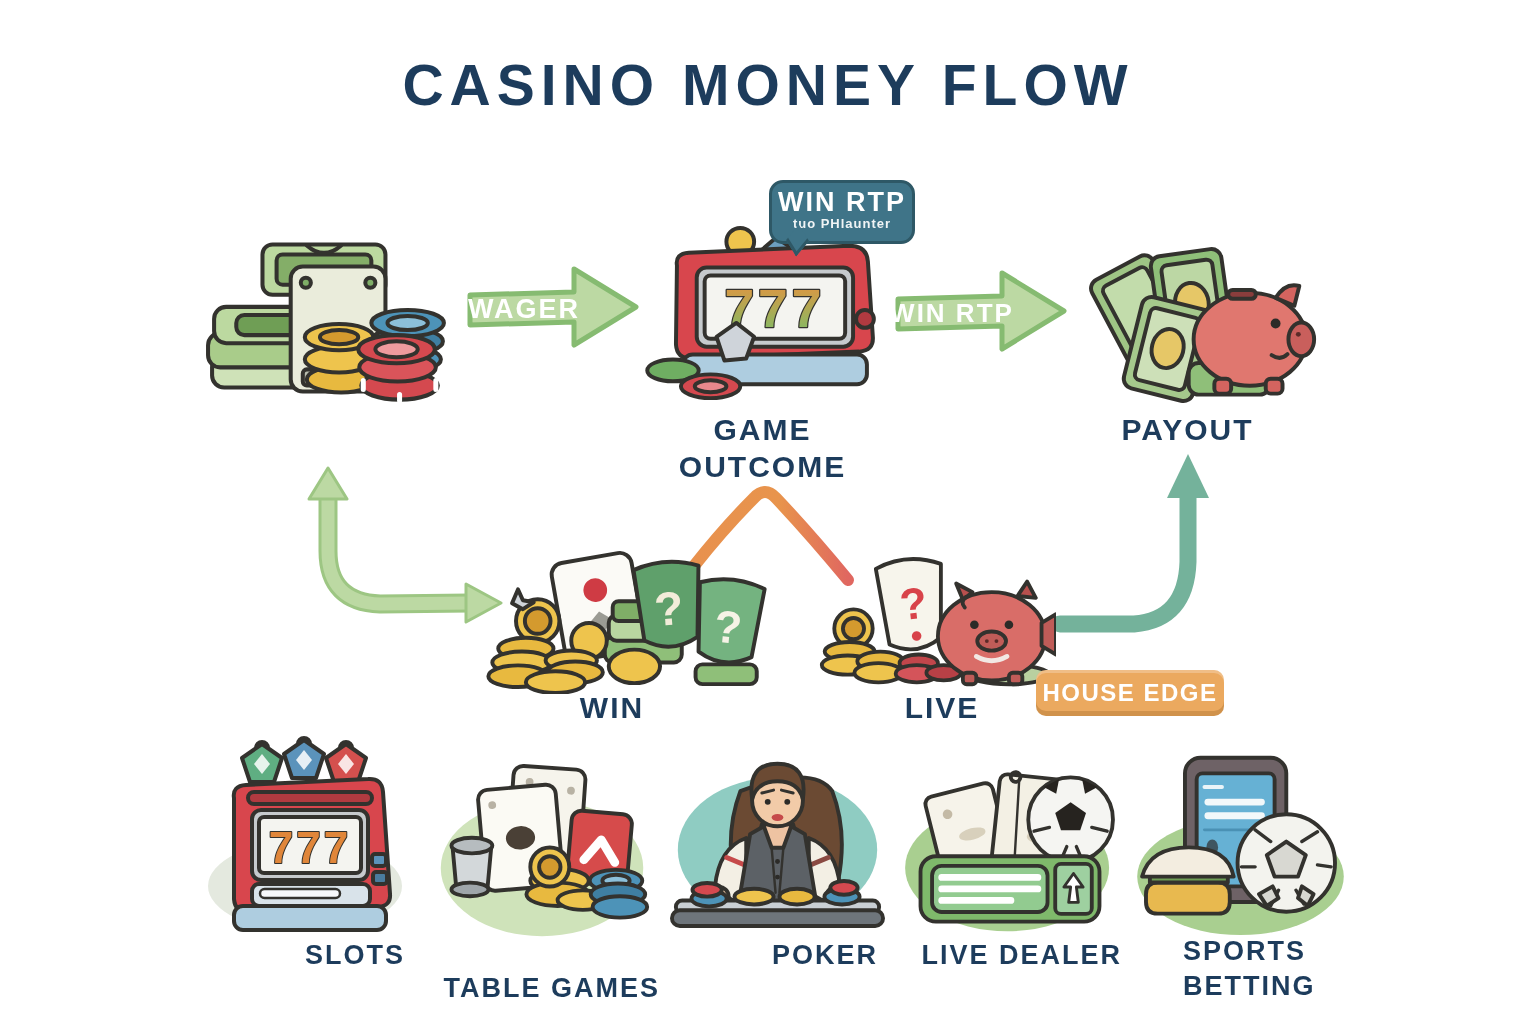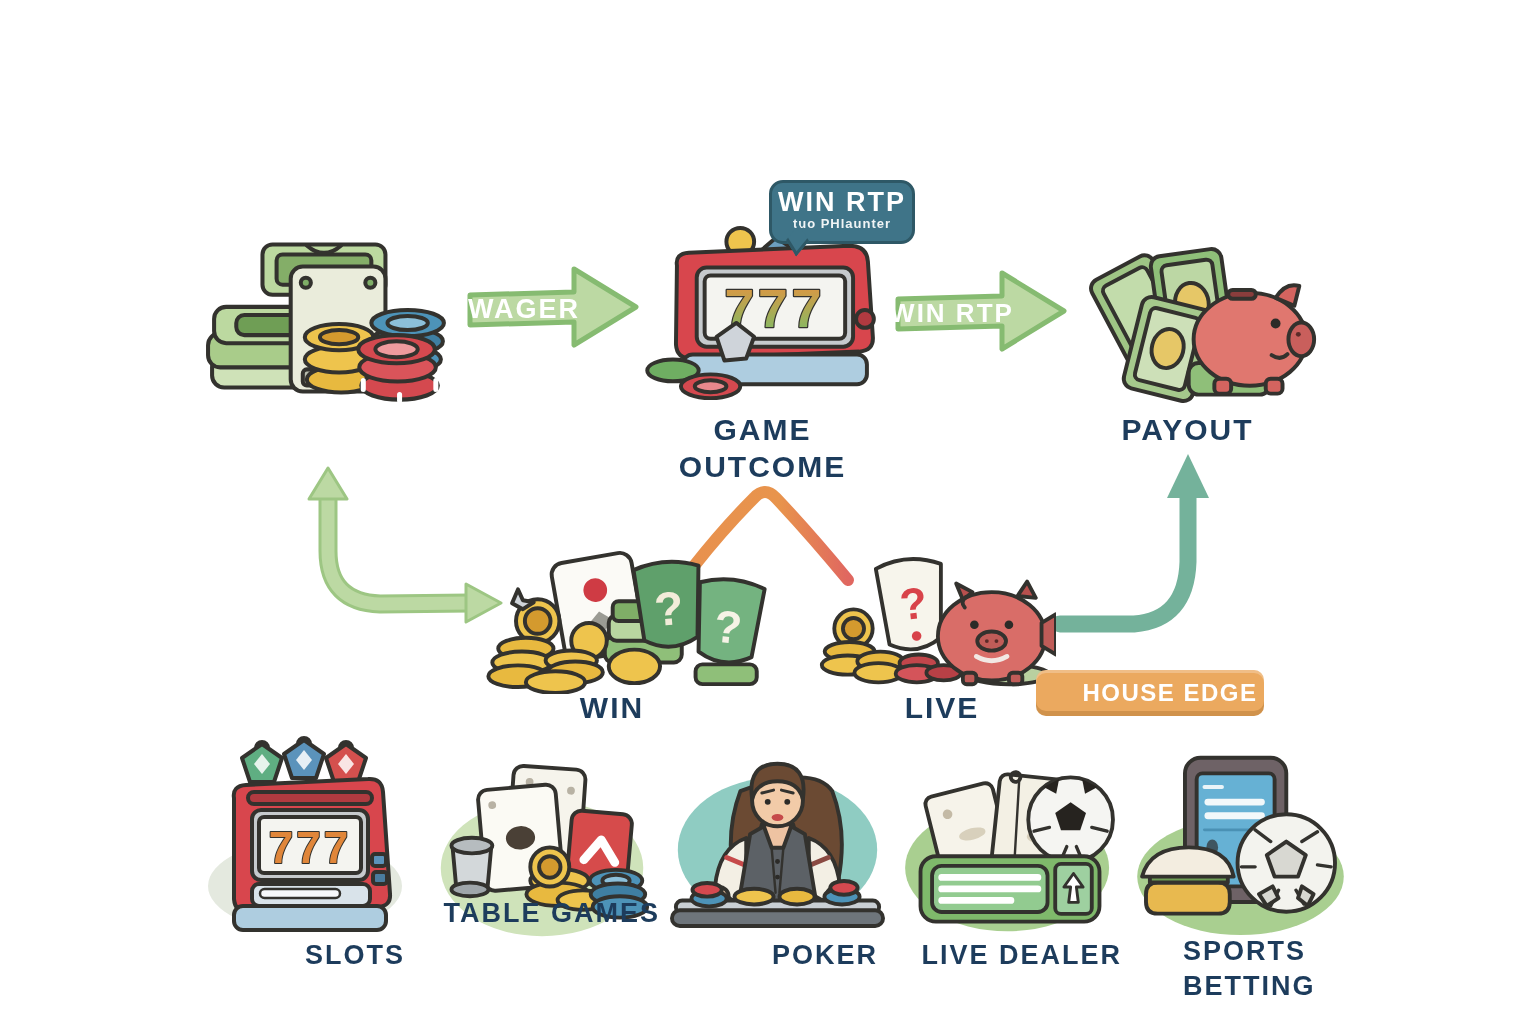--- a/index.html
+++ b/index.html
@@ -34,28 +34,28 @@
     background:#3f7488; border-right:3px solid #2e5866; border-bottom:3px solid #2e5866;
     transform:rotate(58deg) skewX(18deg);
   }
   .badge-title { font-size:27px; font-weight:bold; letter-spacing:2px; margin-top:4px; }
   .badge-sub { font-size:13px; font-weight:bold; letter-spacing:1px; opacity:.92; margin-top:-2px; }
   #badge-houseedge {
     left:1036px; top:670px; width:188px; height:46px;
     background:#eba95f; border-radius:10px; color:#fff; text-align:center;
     font-size:24px; font-weight:bold; letter-spacing:1.5px; line-height:46px;
     box-shadow: inset 0 -5px 0 rgba(140,85,25,.28), inset 0 3px 0 rgba(255,255,255,.25);
-    padding-left: 40px;
   }
 </style>
 </head>
 <body>
 
 <div class="stage">
 
+  <div id="title" class="abs">CASINO MONEY FLOW</div>
 
   <div class="abs" style="left:202px; top:236px; width:252px; height:170px;">
     <svg viewBox="0 0 250 168">
       <g class="outl">
         <g>
           <rect x="60" y="8" width="122" height="50" rx="10" fill="#bcd9a0"></rect>
           <rect x="74" y="18" width="94" height="30" rx="6" fill="#84ae68"></rect>
           <path d="M104,9 q17,15 34,0" fill="none"></path>
         </g>
         <g>
@@ -449,18 +449,18 @@
           <path d="M162,96 l20,14 -8,22 -24,0 -8,-22 z" fill="#d8d8d2"></path>
           <path d="M130,84 l16,12 M194,86 l-16,10 M116,122 l14,0 M208,122 l-14,-2 M146,162 l8,-16 M180,160 l-8,-14" stroke-width="3.5" fill="none"></path>
           <path d="M134,150 l14,-8 6,12 -12,8 z" fill="#d8d8d2"></path>
           <path d="M190,150 l-12,-8 -4,12 10,8 z" fill="#d8d8d2"></path>
         </g>
       </g>
     </svg>
   </div>
 
   <div class="abs cat-label" style="left:205px; top:938px; width:200px;">SLOTS</div>
-  <div class="abs cat-label" style="left:420px; top:896px; width:240px;">TABLE GAMES</div>
+  <div class="abs cat-label" style="left:420px; top:971px; width:240px;">TABLE GAMES</div>
   <div class="abs cat-label" style="left:678px; top:938px; width:200px;">POKER</div>
   <div class="abs cat-label" style="left:892px; top:938px; width:230px;">LIVE DEALER</div>
   <div class="abs cat-label wrap" style="left:1183px; top:934px; width:150px;">SPORTS BETTING</div>
 
 </div>
 
 </body></html>

